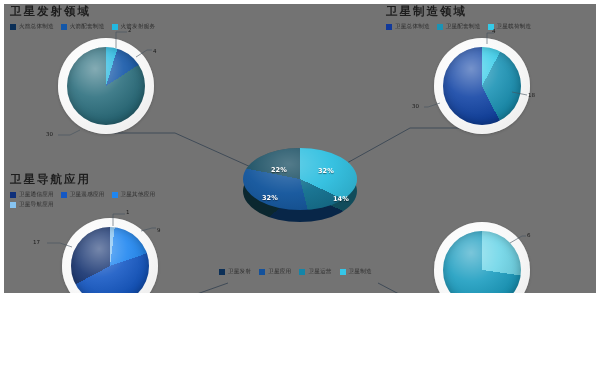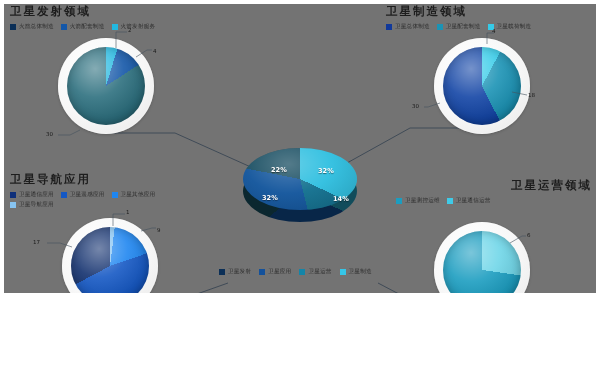--- a/index.html
+++ b/index.html
@@ -234,33 +234,20 @@
   <div class="val" style="left:157px;top:227px;">9</div>
   <div class="val" style="left:145px;top:312px;">24</div>
   <div class="val" style="left:33px;top:239px;">17</div>
   <svg class="lines">
     <polyline points="113,226 113,214 125,214" fill="none" stroke="#44525e" stroke-width="0.6"></polyline>
     <polyline points="141,231 152,228 156,228" fill="none" stroke="#44525e" stroke-width="0.6"></polyline>
     <polyline points="128,308 138,313 144,313" fill="none" stroke="#44525e" stroke-width="0.6"></polyline>
     <polyline points="72,247 60,243 47,243" fill="none" stroke="#44525e" stroke-width="0.6"></polyline>
   </svg>
 
-  <div class="panel" style="left:396px;top:178px;width:196px;text-align:right;">
-    <div class="panel-title">卫星运营领域</div>
-    <div class="legend" style="margin-top:4px;justify-content:flex-start;">
-      <div class="legend-item">
-        <span class="legend-sw" style="background:#1b9dc0"></span>
-        <span class="legend-tx">卫星测控运维</span>
-      </div>
-      <div class="legend-item">
-        <span class="legend-sw" style="background:#3fcbe8"></span>
-        <span class="legend-tx">卫星通信运营</span>
-      </div>
-    </div>
-  </div>
 
   <div class="plate" style="left:434px;top:222px;width:96px;height:96px;">
     <div class="pie" style="left:9px;top:9px;width:78px;height:78px;
          background:conic-gradient(from 0deg,
            #6fd6e8 0deg 98deg,
            #1b9dc0 98deg 360deg);"></div>
   </div>
   <div class="val" style="left:527px;top:232px;">6</div>
   <div class="val" style="left:422px;top:299px;">16</div>
   <svg class="lines">

